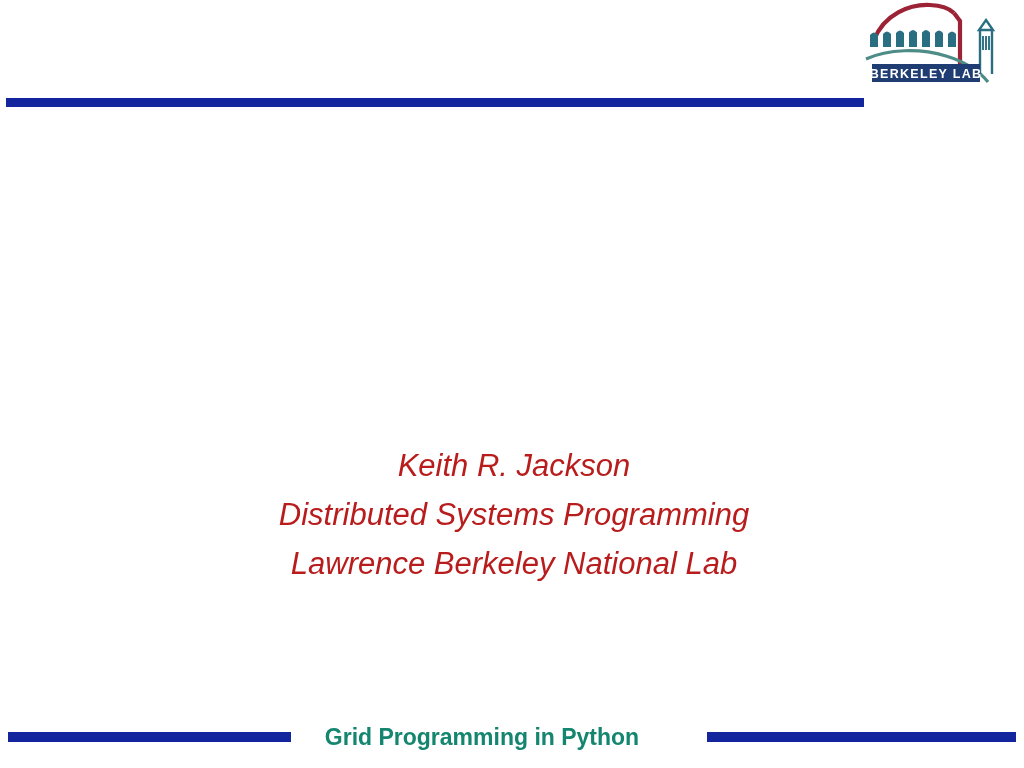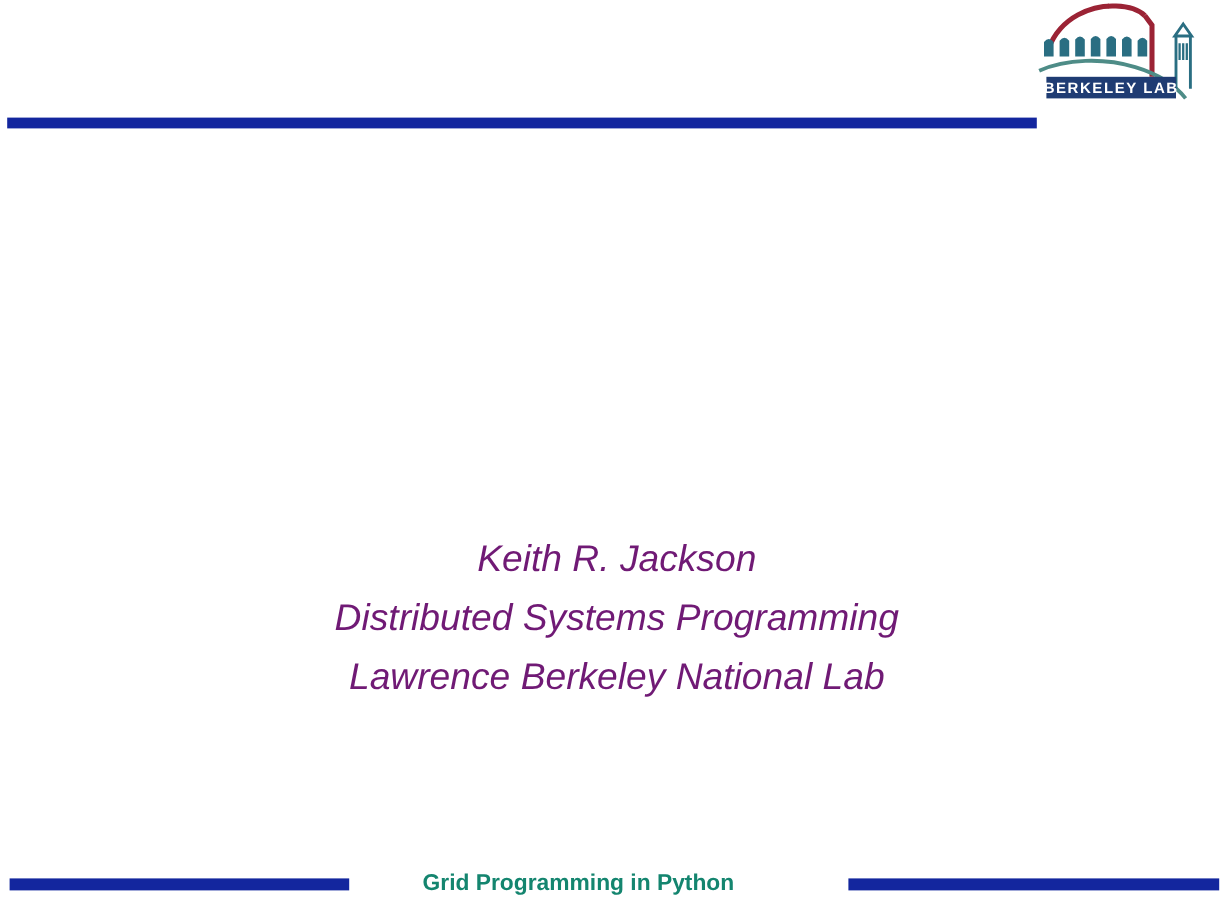--- a/index.html
+++ b/index.html
@@ -65,21 +65,21 @@
 
   
   .body-block {
     position: absolute;
     left: 114px;
     top: 441px;
     width: 800px;
     text-align: center;
   }
   .body-line {
-    color: #701a75;
+    color: #b91c1c;
     font-family: "Liberation Sans", sans-serif;
     font-style: italic;
     font-weight: normal;
     font-size: 31px;
     line-height: 49px;
     white-space: nowrap;
   }
 
   
   .footer-bar-left {
@@ -100,21 +100,21 @@
   }
   .footer-text {
     position: absolute;
     left: 292px;
     top: 725px;
     width: 380px;
     text-align: center;
     color: #14856F;
     font-family: "Liberation Sans", sans-serif;
     font-weight: bold;
-    font-size: 19px;
+    font-size: 23px;
     line-height: 24px;
     white-space: nowrap;
   }
 </style>
 </head>
 <body>
 
 <div class="slide">
 
   <div class="logo">

